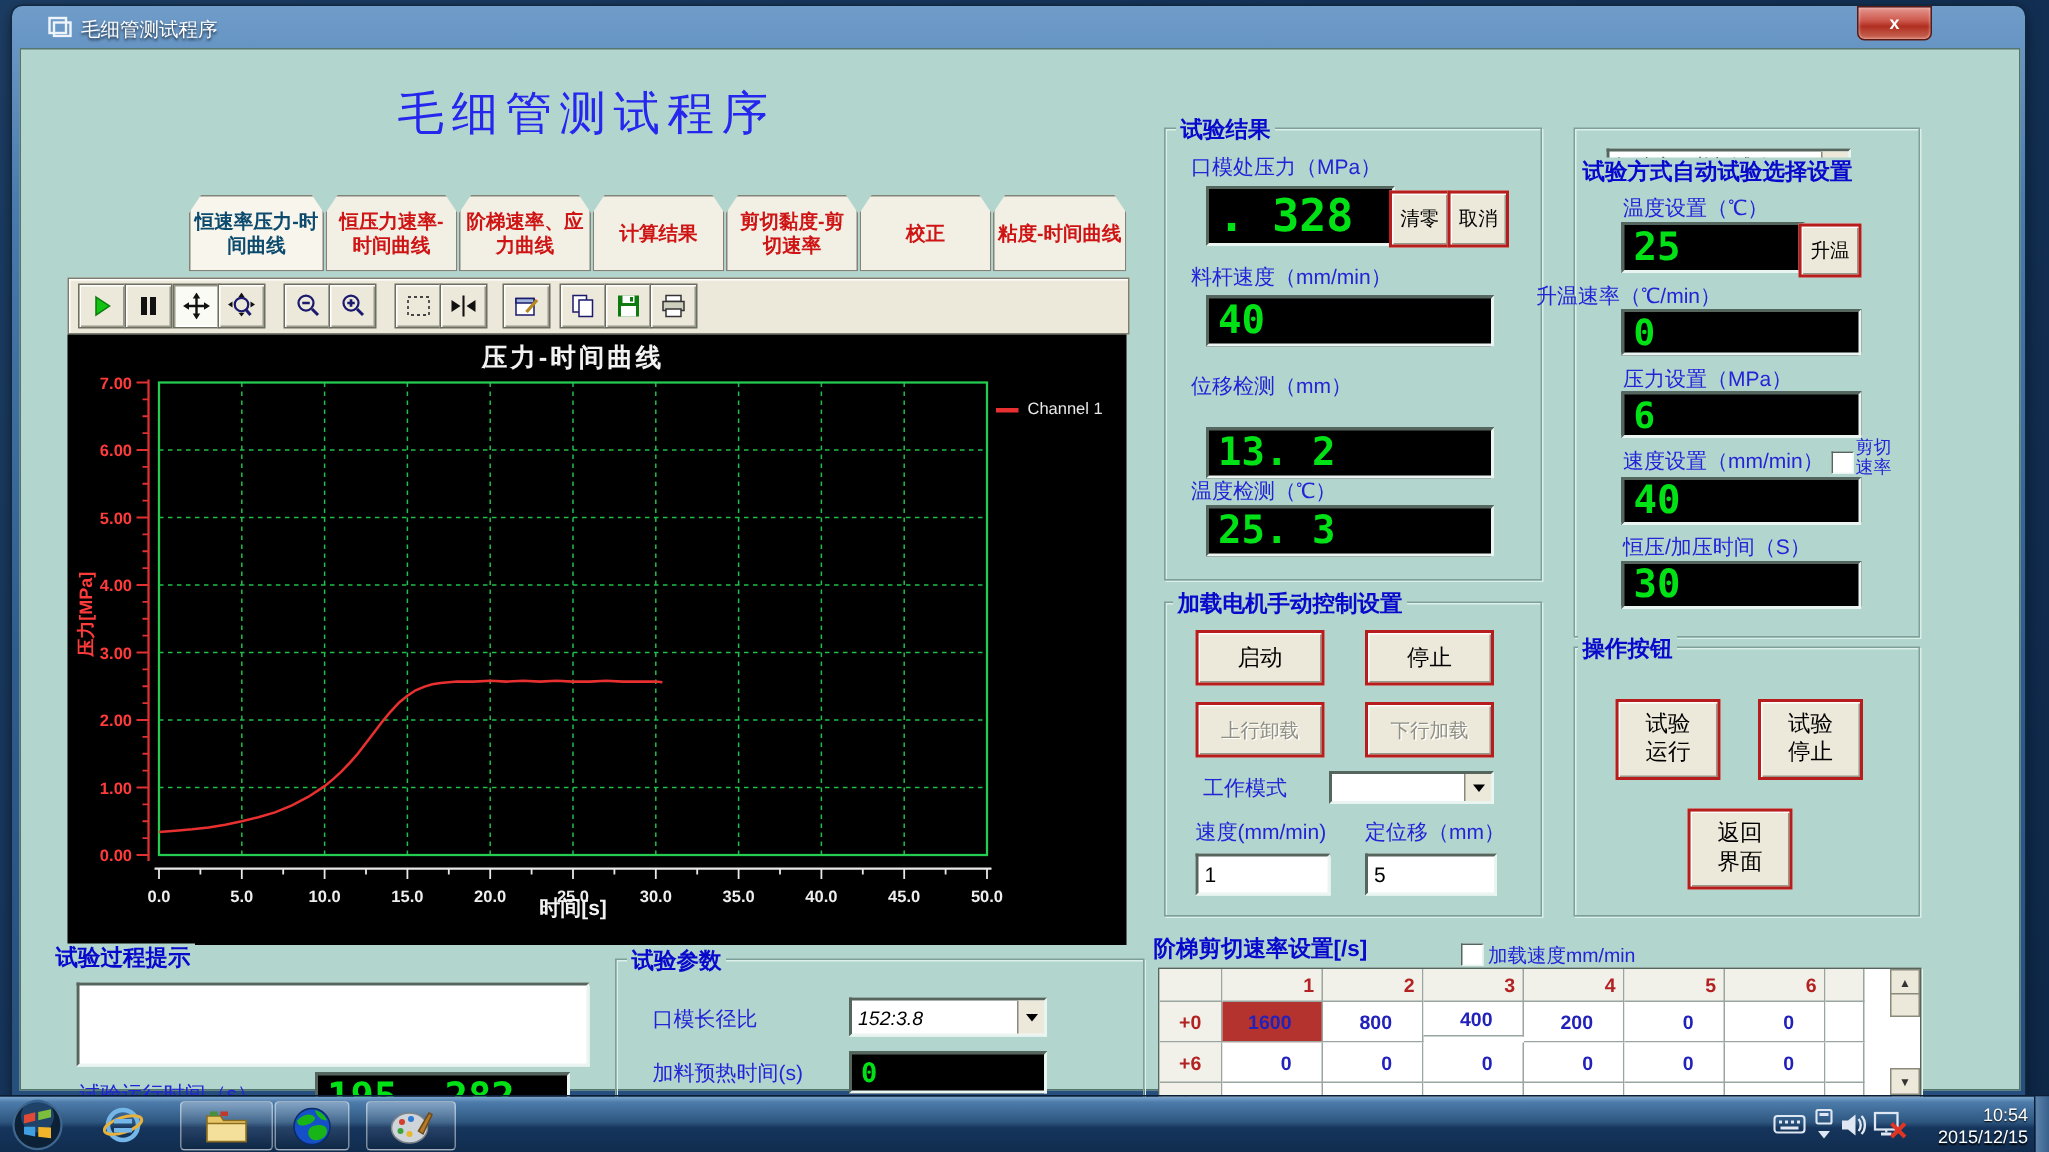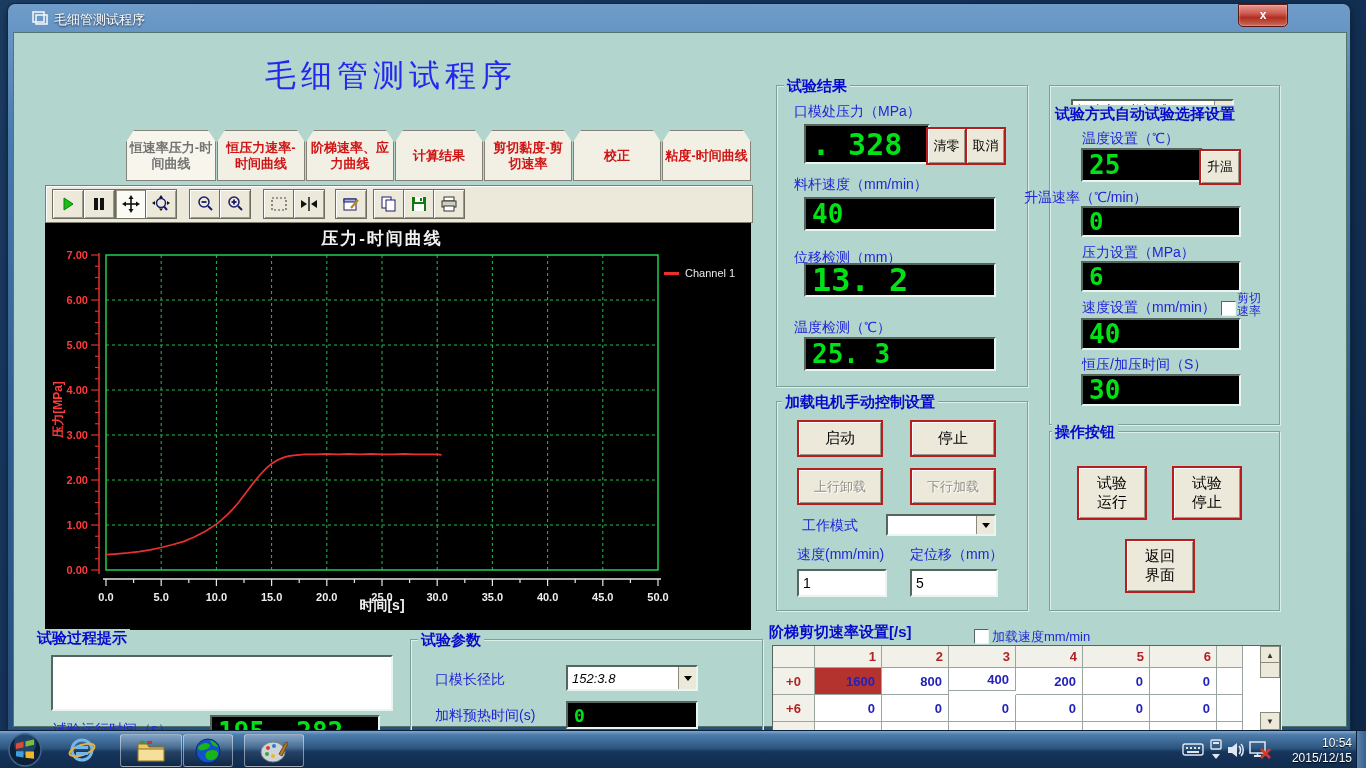--- a/index.html
+++ b/index.html
@@ -40,21 +40,21 @@
   .combo .dd{position:absolute;right:0;top:0;bottom:0;width:17px;background:#ece9da;
     border-left:1px solid #8a8a7c;display:flex;align-items:center;justify-content:center;}
   .dd .tri{width:0;height:0;border-left:4px solid transparent;border-right:4px solid transparent;border-top:5px solid #000;}
   .chk{position:absolute;width:13px;height:13px;background:#fff;border-top:1px solid #55665f;
     border-left:1px solid #55665f;border-bottom:1px solid #eaf5f1;border-right:1px solid #eaf5f1;}
   
   .tab{position:absolute;top:97px;height:51px;background:#f2f0e4;border:1px solid #83837a;
     color:#ce1414;font-size:13px;font-weight:bold;display:flex;align-items:center;justify-content:center;
     text-align:center;line-height:1.2;clip-path:polygon(8px 0,calc(100% - 8px) 0,100% 12px,100% 100%,0 100%,0 12px);
     padding:0 2px;box-sizing:border-box;}
-  .tab.active{background:#f7f5ec;color:#737373;}
+  .tab.active{background:#f7f5ec;color:#0c4a6e;}
   #toolbar{position:absolute;left:31px;top:152px;width:706px;height:36px;background:#ece9da;
     border:1px solid #7d7d70;box-shadow:inset 1px 1px 0 #fff;}
   .tbtn{position:absolute;top:3px;width:30px;height:28px;background:#ece9da;border:1px solid #6d6d60;
     box-shadow:inset 1px 1px 0 #fff,inset -1px -1px 0 #9a9a8c;display:flex;align-items:center;justify-content:center;}
   .tbtn.pressed{background:#fbfbf6;box-shadow:inset 1px 1px 0 #9a9a8c,inset -1px -1px 0 #fff;}
   
   #chartbox{position:absolute;left:31px;top:190px;width:706px;height:407px;background:#000;}
   #chart-title{position:absolute;left:61px;top:4px;width:552px;text-align:center;color:#f2f2f2;
     font-size:17px;font-weight:bold;letter-spacing:2px;}
   #chart-ylabel{position:absolute;left:-62px;top:178px;width:150px;text-align:center;color:#ff3b3b;
@@ -65,21 +65,21 @@
   #legend .mark{width:15px;height:3px;background:#e83030;}
   #legend .ltxt{color:#e8e8e8;font-size:11px;}
   
   #step-wrap{position:absolute;left:758px;top:612px;width:507px;height:102px;background:#fff;
     border:1px solid #55665f;box-shadow:1px 1px 0 #eaf5f1;overflow:hidden;}
   #step-grid{position:absolute;left:0;top:0;}
   .cell{box-sizing:border-box;border-right:1px solid #9aa5a0;border-bottom:1px solid #9aa5a0;
     font-size:13px;font-weight:bold;display:flex;align-items:center;}
   .cell.head{background:#f1f1ea;color:#b22222;justify-content:flex-end;padding-right:5px;}
   .cell.rowlbl{background:#f1f1ea;color:#b22222;justify-content:center;}
-  .cell.val{background:#fff;color:#2222bb;justify-content:flex-end;padding-right:6px;}
+  .cell.val{background:#fff;color:#2222bb;justify-content:flex-end;padding-right:20px;}
   .cell.sel{background:#b5332f;}
   .sb{position:absolute;background:#ece9da;border:1px solid #8a8a7c;display:flex;align-items:center;justify-content:center;
     color:#333;font-size:8px;}
   
   #taskbar{position:absolute;left:0;top:730px;width:1366px;height:38px;
     background:linear-gradient(#7da7cf 0%,#4d7cab 10%,#2d567f 45%,#16355c 55%,#102c4e 100%);
     border-top:1px solid #0a1e36;}
   .taskbtn{position:absolute;top:3px;height:31px;border:1px solid rgba(255,255,255,.45);border-radius:3px;
     background:linear-gradient(rgba(255,255,255,.30),rgba(255,255,255,.08) 50%,rgba(0,0,0,.12));
     display:flex;align-items:center;justify-content:center;}
@@ -325,21 +325,21 @@
 
       <div class="groupbox" style="left:762px;top:52px;width:250px;height:300px;"></div>
       <div class="grouplbl" style="left:770px;top:44px;">试验结果</div>
       <div class="bluelbl" style="left:780px;top:70px;">口模处压力（MPa）</div>
       <div class="display" style="left:790px;top:91px;width:116px;height:36px;font-size:30px;">. 328</div>
       <div class="b3d" style="left:912px;top:94px;width:37px;height:34px;">清零</div>
       <div class="b3d" style="left:951px;top:94px;width:37px;height:34px;">取消</div>
       <div class="bluelbl" style="left:780px;top:143px;">料杆速度（mm/min）</div>
       <div class="display" style="left:790px;top:164px;width:182px;height:30px;font-size:26px;">40</div>
       <div class="bluelbl" style="left:780px;top:216px;">位移检测（mm）</div>
-      <div class="display" style="left:790px;top:230px;width:182px;height:30px;font-size:32px;">13. 2</div>
+      <div class="display" style="left:790px;top:252px;width:182px;height:30px;font-size:26px;">13. 2</div>
       <div class="bluelbl" style="left:780px;top:286px;">温度检测（℃）</div>
       <div class="display" style="left:790px;top:304px;width:182px;height:30px;font-size:26px;">25. 3</div>
 
       <div class="groupbox" style="left:762px;top:368px;width:250px;height:208px;"></div>
       <div class="grouplbl" style="left:768px;top:360px;">加载电机手动控制设置</div>
       <div class="b3d" style="left:783px;top:387px;width:82px;height:33px;font-size:15px;">启动</div>
       <div class="b3d" style="left:896px;top:387px;width:82px;height:33px;font-size:15px;">停止</div>
       <div class="b3d dis" style="left:783px;top:435px;width:82px;height:33px;">上行卸载</div>
       <div class="b3d dis" style="left:896px;top:435px;width:82px;height:33px;">下行加载</div>
       <div class="bluelbl" style="left:788px;top:484px;">工作模式</div>

